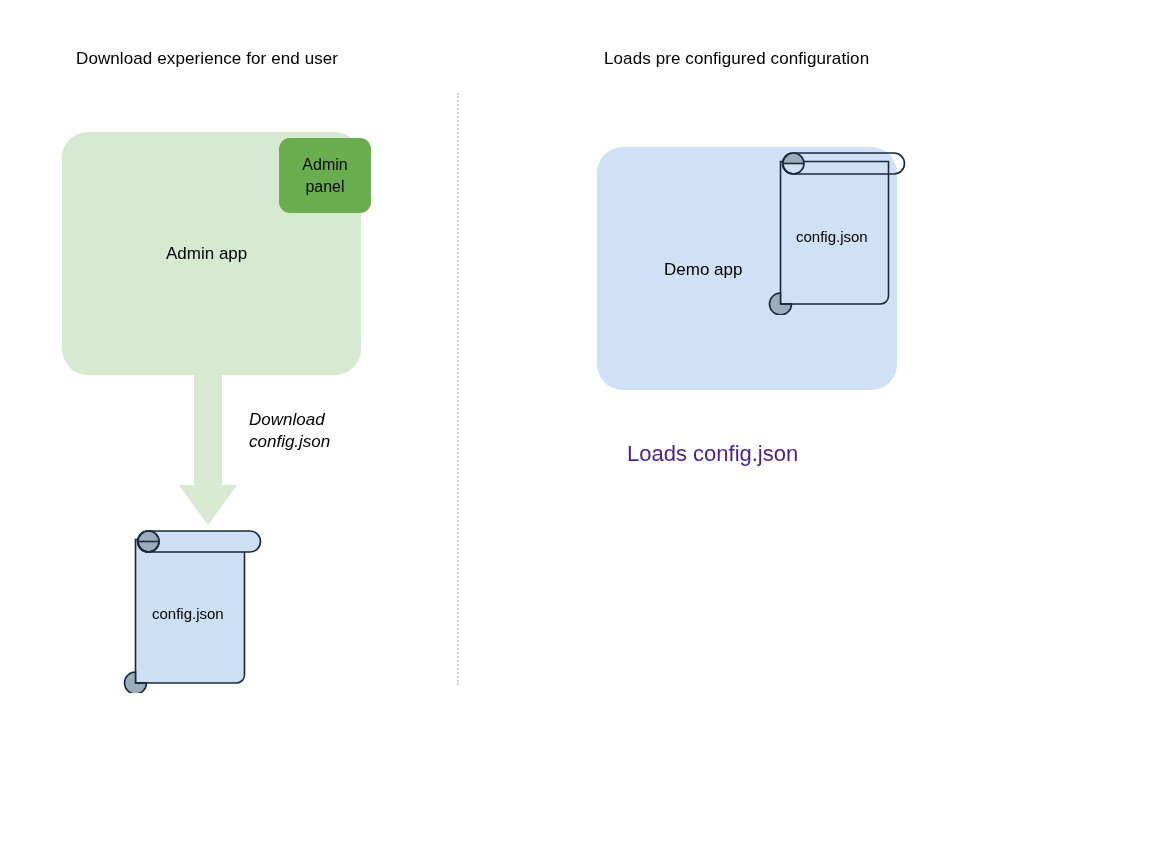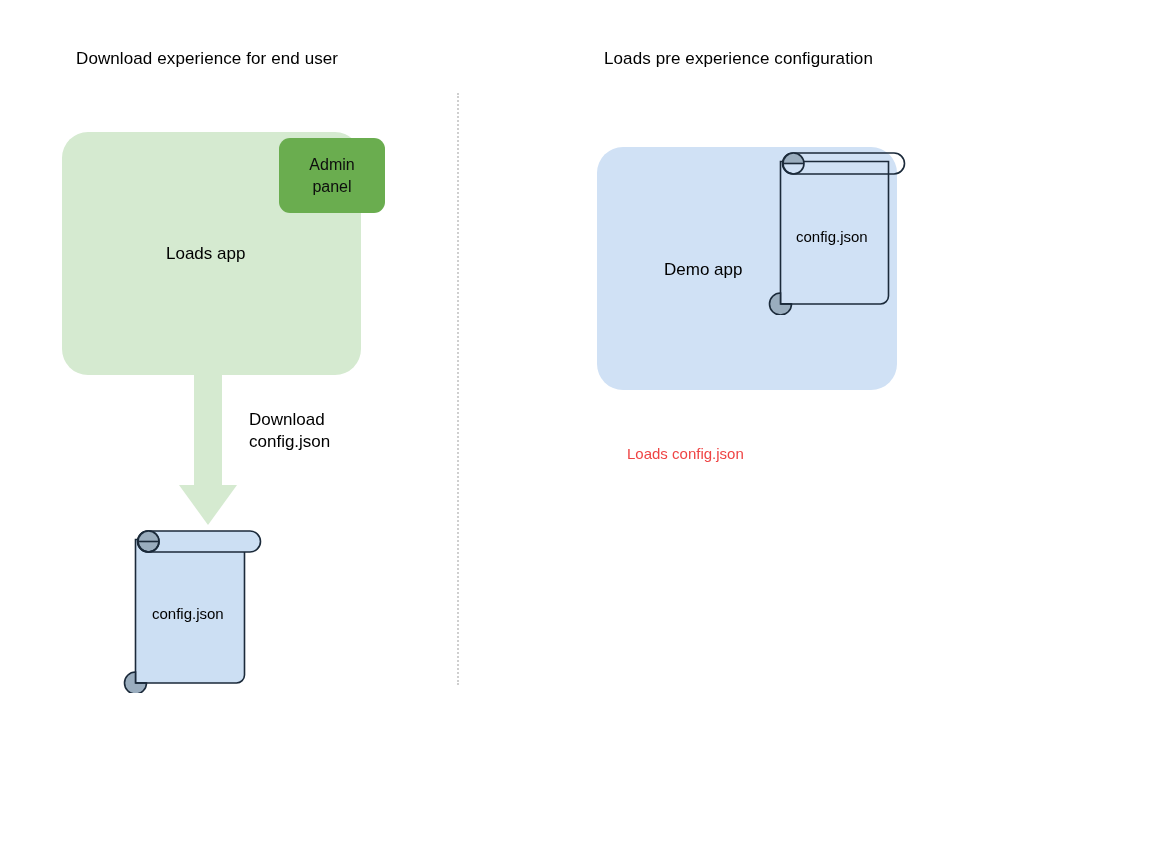--- a/index.html
+++ b/index.html
@@ -73,21 +73,21 @@
     color: #000000;
   }
   #admin-app-label { left: 166px; top: 244px; }
   #demo-app-label  { left: 656px; top: 260px; margin-left: 8px; }
 
   
   #admin-panel {
     position: absolute;
     left: 279px;
     top: 138px;
-    width: 106px;
+    width: 92px;
     height: 75px;
     background: #6aad4f;
     border-radius: 11px;
     display: flex;
     align-items: center;
     justify-content: center;
   }
   #admin-panel .panel-text {
     font-size: 16px;
     line-height: 22px;
@@ -104,20 +104,21 @@
     width: 60px;
     height: 156px;
   }
 
   .arrow-label {
     position: absolute;
     font-size: 17px;
     line-height: 22px;
     color: #000000;
     white-space: pre-line;
+    font-style: italic;
   }
   #download-label { left: 249px; top: 409px; }
 
   
   .scroll-doc {
     position: absolute;
   }
   #config-scroll-left  { left: 118px; top: 525px; width: 150px; height: 168px; }
   #config-scroll-right { left: 764px; top: 148px; width: 152px; height: 167px; }
 
@@ -129,40 +130,40 @@
     color: #000000;
   }
   #config-label-left  { left: 152px; top: 605px; }
   #config-label-right { left: 796px; top: 228px; }
 
   
   #loads-caption {
     position: absolute;
     left: 627px;
     top: 444px;
-    font-size: 15px;
+    font-size: 22px;
     line-height: 20px;
     white-space: nowrap;
-    color: #ef4444;
+    color: #4c1d95;
   }
 </style>
 </head>
 <body>
 
 <div class="stage">
 
   <div class="section-title" id="title-left">Download experience for end user</div>
 
-  <div class="section-title" id="title-right">Loads pre experience configuration</div>
+  <div class="section-title" id="title-right">Loads pre configured configuration</div>
 
   <div class="divider"></div>
 
   <div class="app-box" id="admin-app-box"></div>
 
-  <div class="app-label" id="admin-app-label">Loads app</div>
+  <div class="app-label" id="admin-app-label">Admin app</div>
 
   <div id="admin-panel">
     <span class="panel-text">Admin
 panel</span>
   </div>
 
   <svg id="download-arrow" viewBox="0 0 60 156" xmlns="http://www.w3.org/2000/svg">
     <path d="M16 0 H44 V113 H59 L30 153 L1 113 H16 Z" fill="#d5ead0"></path>
   </svg>
 

